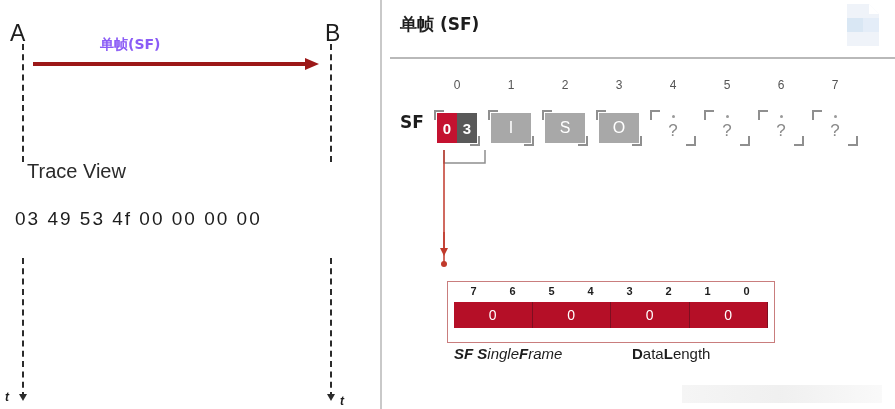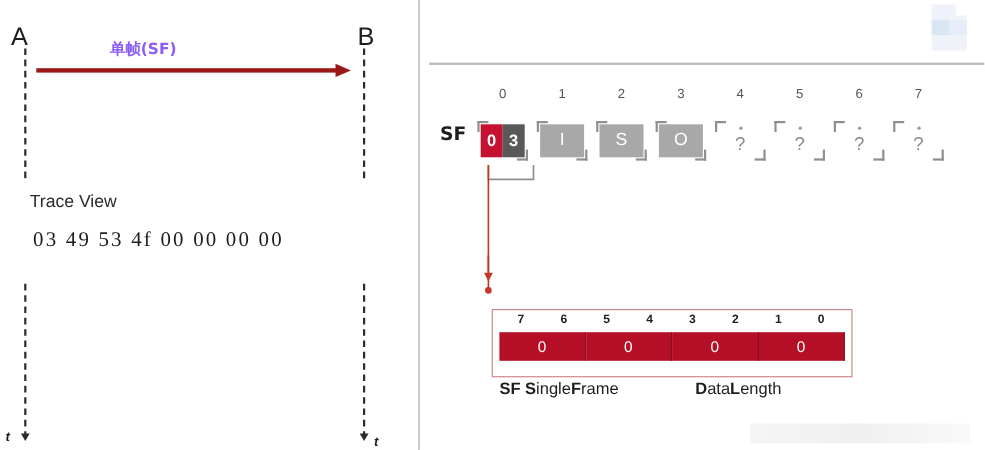--- a/index.html
+++ b/index.html
@@ -24,23 +24,23 @@
   #lifeline-a-bot{left:22px;top:258px;height:140px;}
   #lifeline-b-bot{left:330px;top:258px;height:140px;}
 
   .msg-arrow{position:absolute;left:33px;top:58px;width:288px;height:12px;}
   .msg-arrow .shaft{position:absolute;left:0;top:4px;width:276px;height:4px;background:#9c1818;}
   .msg-arrow .head{position:absolute;left:272px;top:0;width:0;height:0;
       border-top:6px solid transparent;border-bottom:6px solid transparent;border-left:14px solid #9c1818;}
   .msg-label{position:absolute;left:100px;top:36px;font-size:14px;font-weight:700;color:#8b5cf6;
       font-family:"DejaVu Sans","Liberation Sans",sans-serif;}
 
-  .trace-title{position:absolute;left:27px;top:175px;font-size:16px;color:#2b2b2b;}
-  .trace-bytes{position:absolute;left:30px;top:208px;font-size:19px;letter-spacing:2px;color:#1d1d1d;
-      font-family:Liberation Serif, serif;}
+  .trace-title{position:absolute;left:27px;top:160px;font-size:20px;color:#2b2b2b;}
+  .trace-bytes{position:absolute;left:15px;top:208px;font-size:19px;letter-spacing:2px;color:#1d1d1d;
+      font-family:Liberation Sans, sans-serif;}
 
   .t-marker{position:absolute;font-size:12px;font-weight:700;color:#1d1d1d;font-style:italic;}
   #t-left{left:5px;top:390px;}
   #t-right{left:340px;top:394px;}
   .t-arrowhead{position:absolute;width:0;height:0;
       border-left:4px solid transparent;border-right:4px solid transparent;border-top:7px solid #2b2b2b;}
   #t-head-left{left:19px;top:394px;}
   #t-head-right{left:327px;top:394px;}
 
   
@@ -81,21 +81,21 @@
       font-family:"DejaVu Sans","Liberation Sans",sans-serif;}
   .npci-box{position:absolute;left:65px;top:281px;width:328px;height:62px;border:1.5px solid #c97d7d;box-sizing:border-box;}
   .bit-idx-row{position:absolute;left:72px;top:285px;width:314px;height:16px;}
   .bit-idx{position:absolute;top:0;width:39px;text-align:center;font-size:11px;font-weight:700;color:#1d1d1d;}
   .bit-cells{position:absolute;left:72px;top:302px;width:314px;height:26px;display:flex;}
   .bit-cell{flex:1;display:flex;align-items:center;justify-content:center;
       color:#fff;font-size:14px;border-right:1px solid #7e0e20;box-sizing:border-box;}
   .bit-cell.red{background:#b50f27;}
   .bit-cell.dl{flex:4;background:#5c5c5c;border-right:none;font-size:14px;}
   .legend-row{position:absolute;left:72px;top:345px;width:330px;font-size:15px;color:#1d1d1d;}
-  .legend-sf{position:absolute;left:0;top:0;}
+  .legend-sf{position:absolute;left:0;top:0;font-style:italic;}
   .legend-dl{position:absolute;left:155px;top:0;margin-left:23px;}
   .legend-row b{font-weight:700;}
   .legend-row span.thin{font-weight:400;}
 
   .watermark-bottom{position:absolute;left:300px;top:385px;width:200px;height:18px;
       background:linear-gradient(90deg,rgba(200,200,200,.18),rgba(200,200,200,.28),rgba(200,200,200,.10));}
 </style>
 </head>
 <body>
 
@@ -123,20 +123,21 @@
     <div class="t-marker" id="t-left">t</div>
     <div class="t-marker" id="t-right">t</div>
     <div class="t-arrowhead" id="t-head-left"></div>
     <div class="t-arrowhead" id="t-head-right"></div>
   </div>
 
   <div class="v-divider"></div>
 
   <div class="right-panel">
 
+    <div class="panel-title">单帧 (SF)</div>
     <div class="panel-sep"></div>
 
     <svg class="watermark-doc" viewBox="0 0 36 46">
       <path d="M2 2 h22 l10 10 v32 h-32 z" fill="#eaf0f8"></path>
       <rect x="2" y="16" width="16" height="14" fill="#cddff1"></rect>
       <rect x="18" y="16" width="16" height="14" fill="#dbe8f6"></rect>
       <path d="M24 2 l10 10 h-10 z" fill="#ffffff"></path>
     </svg>
 
     <div class="sf-label">SF</div>

